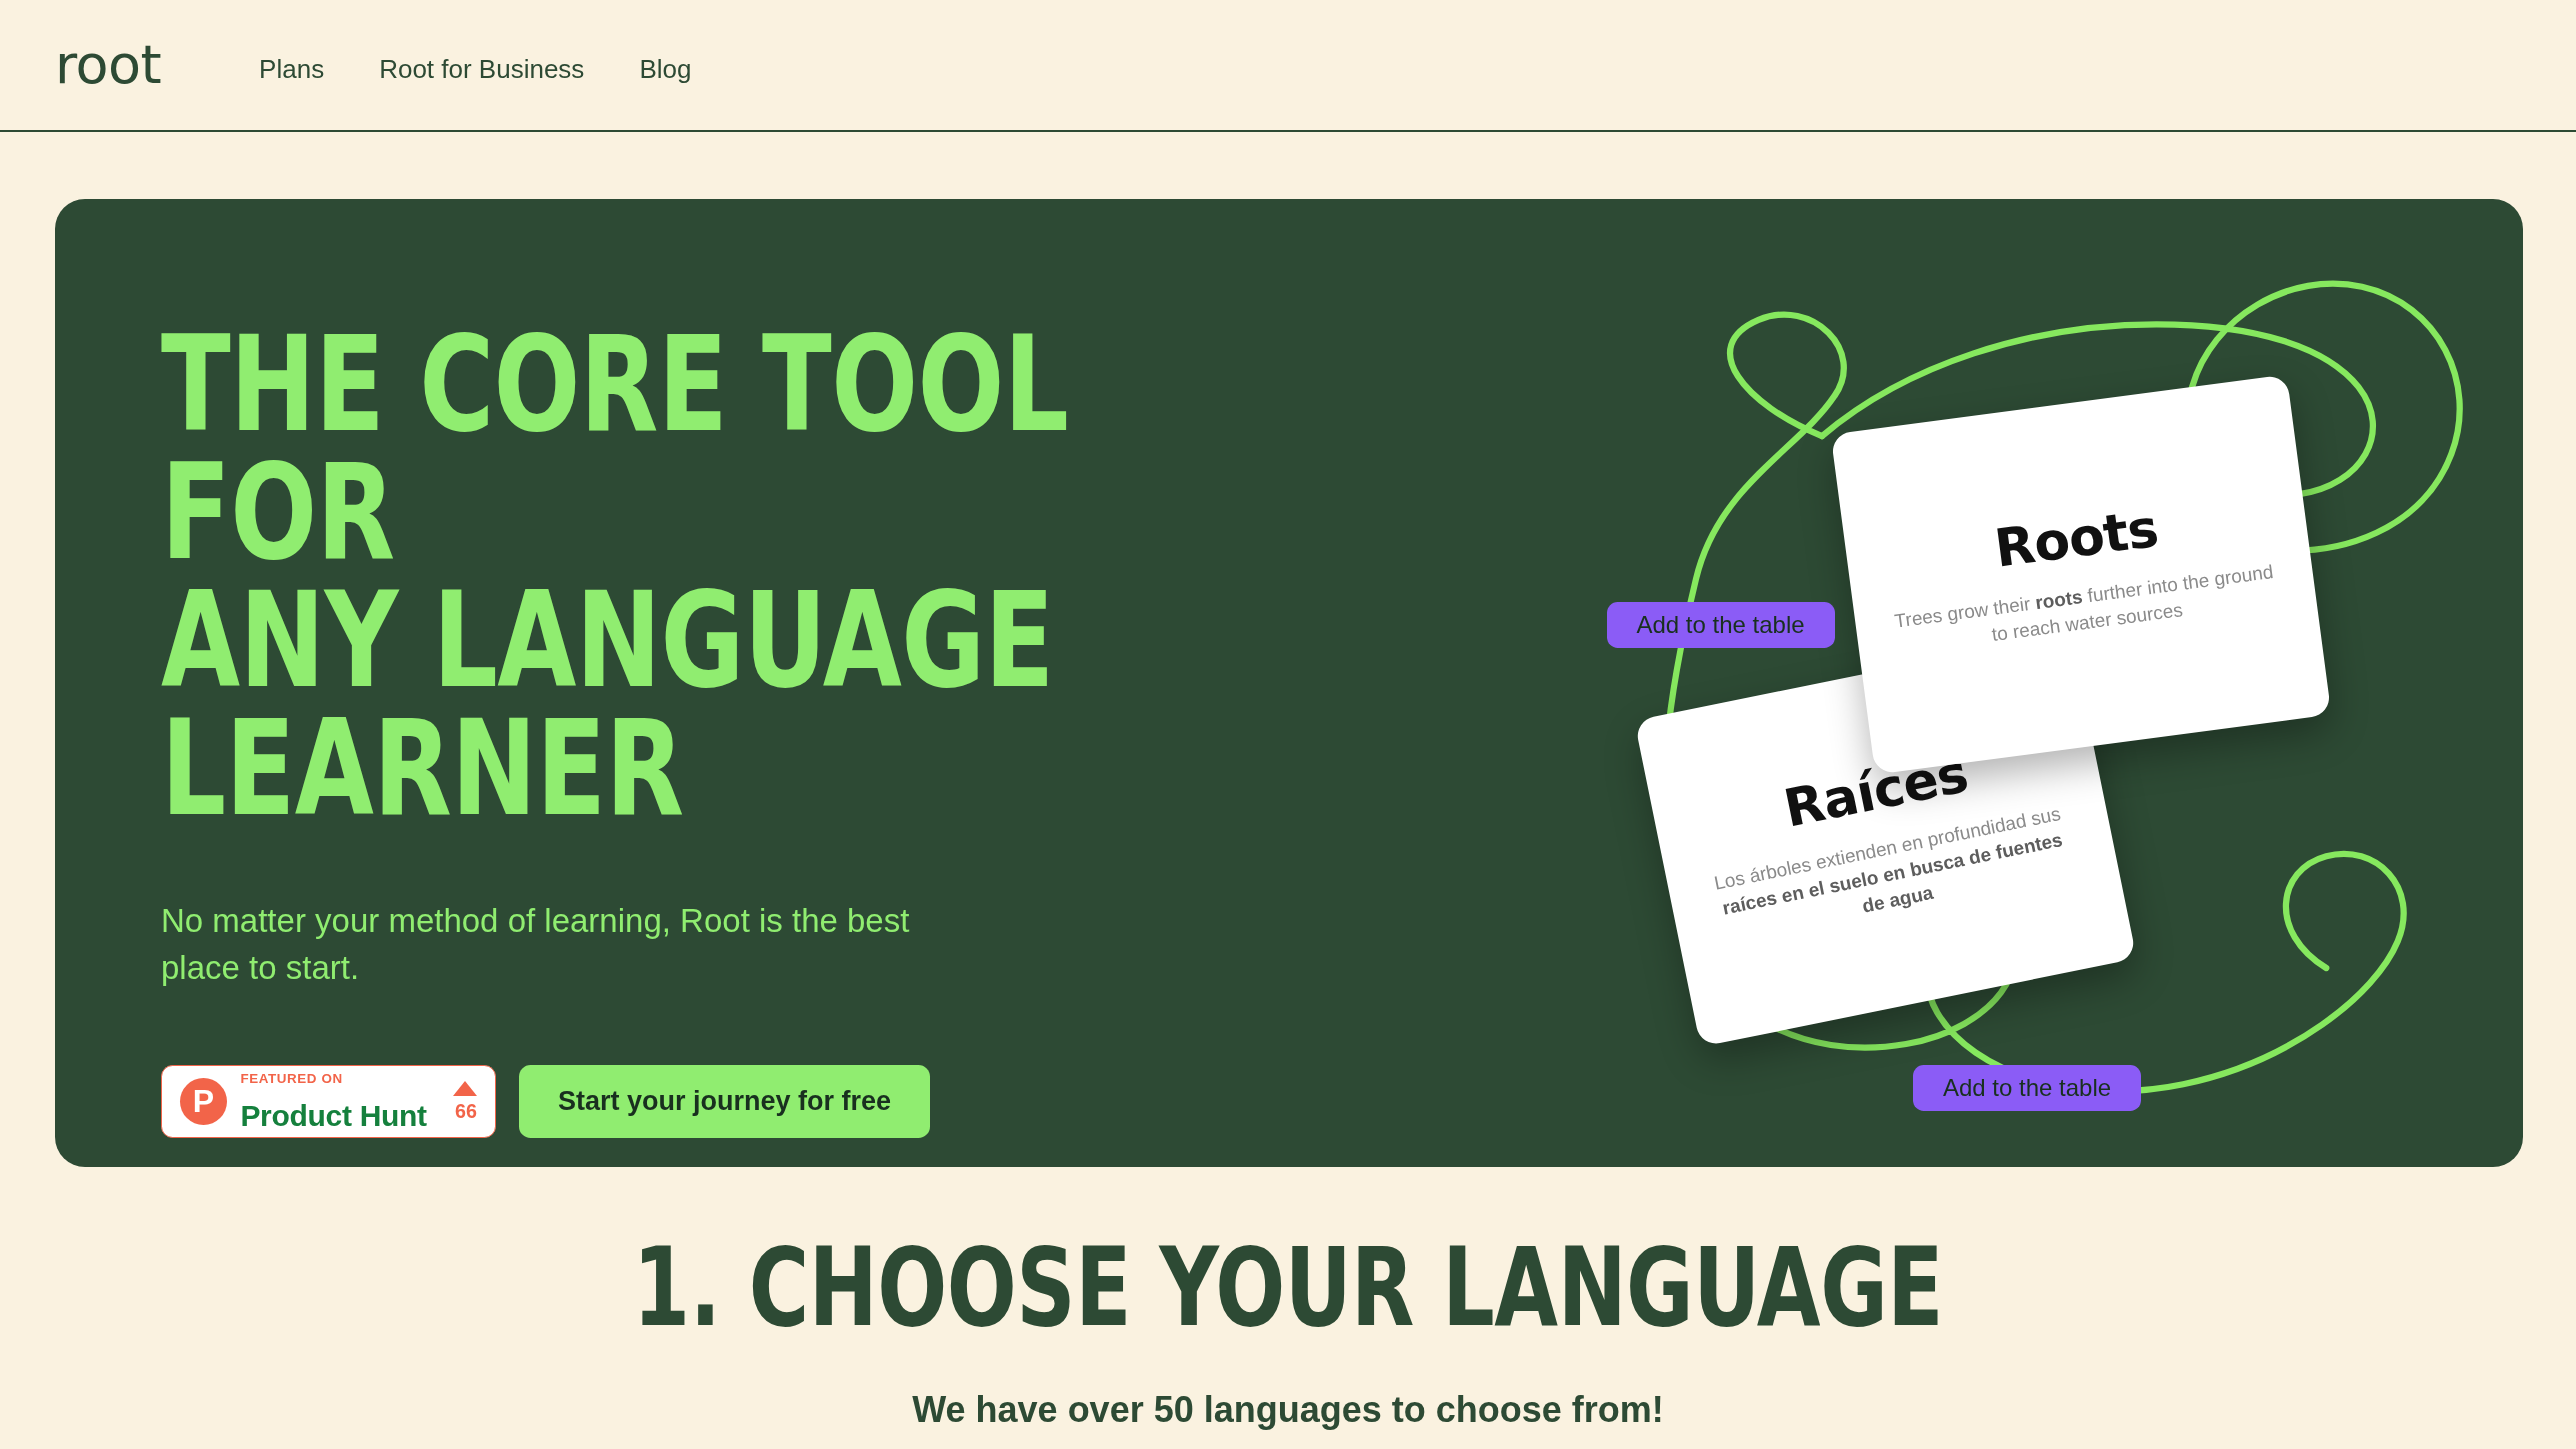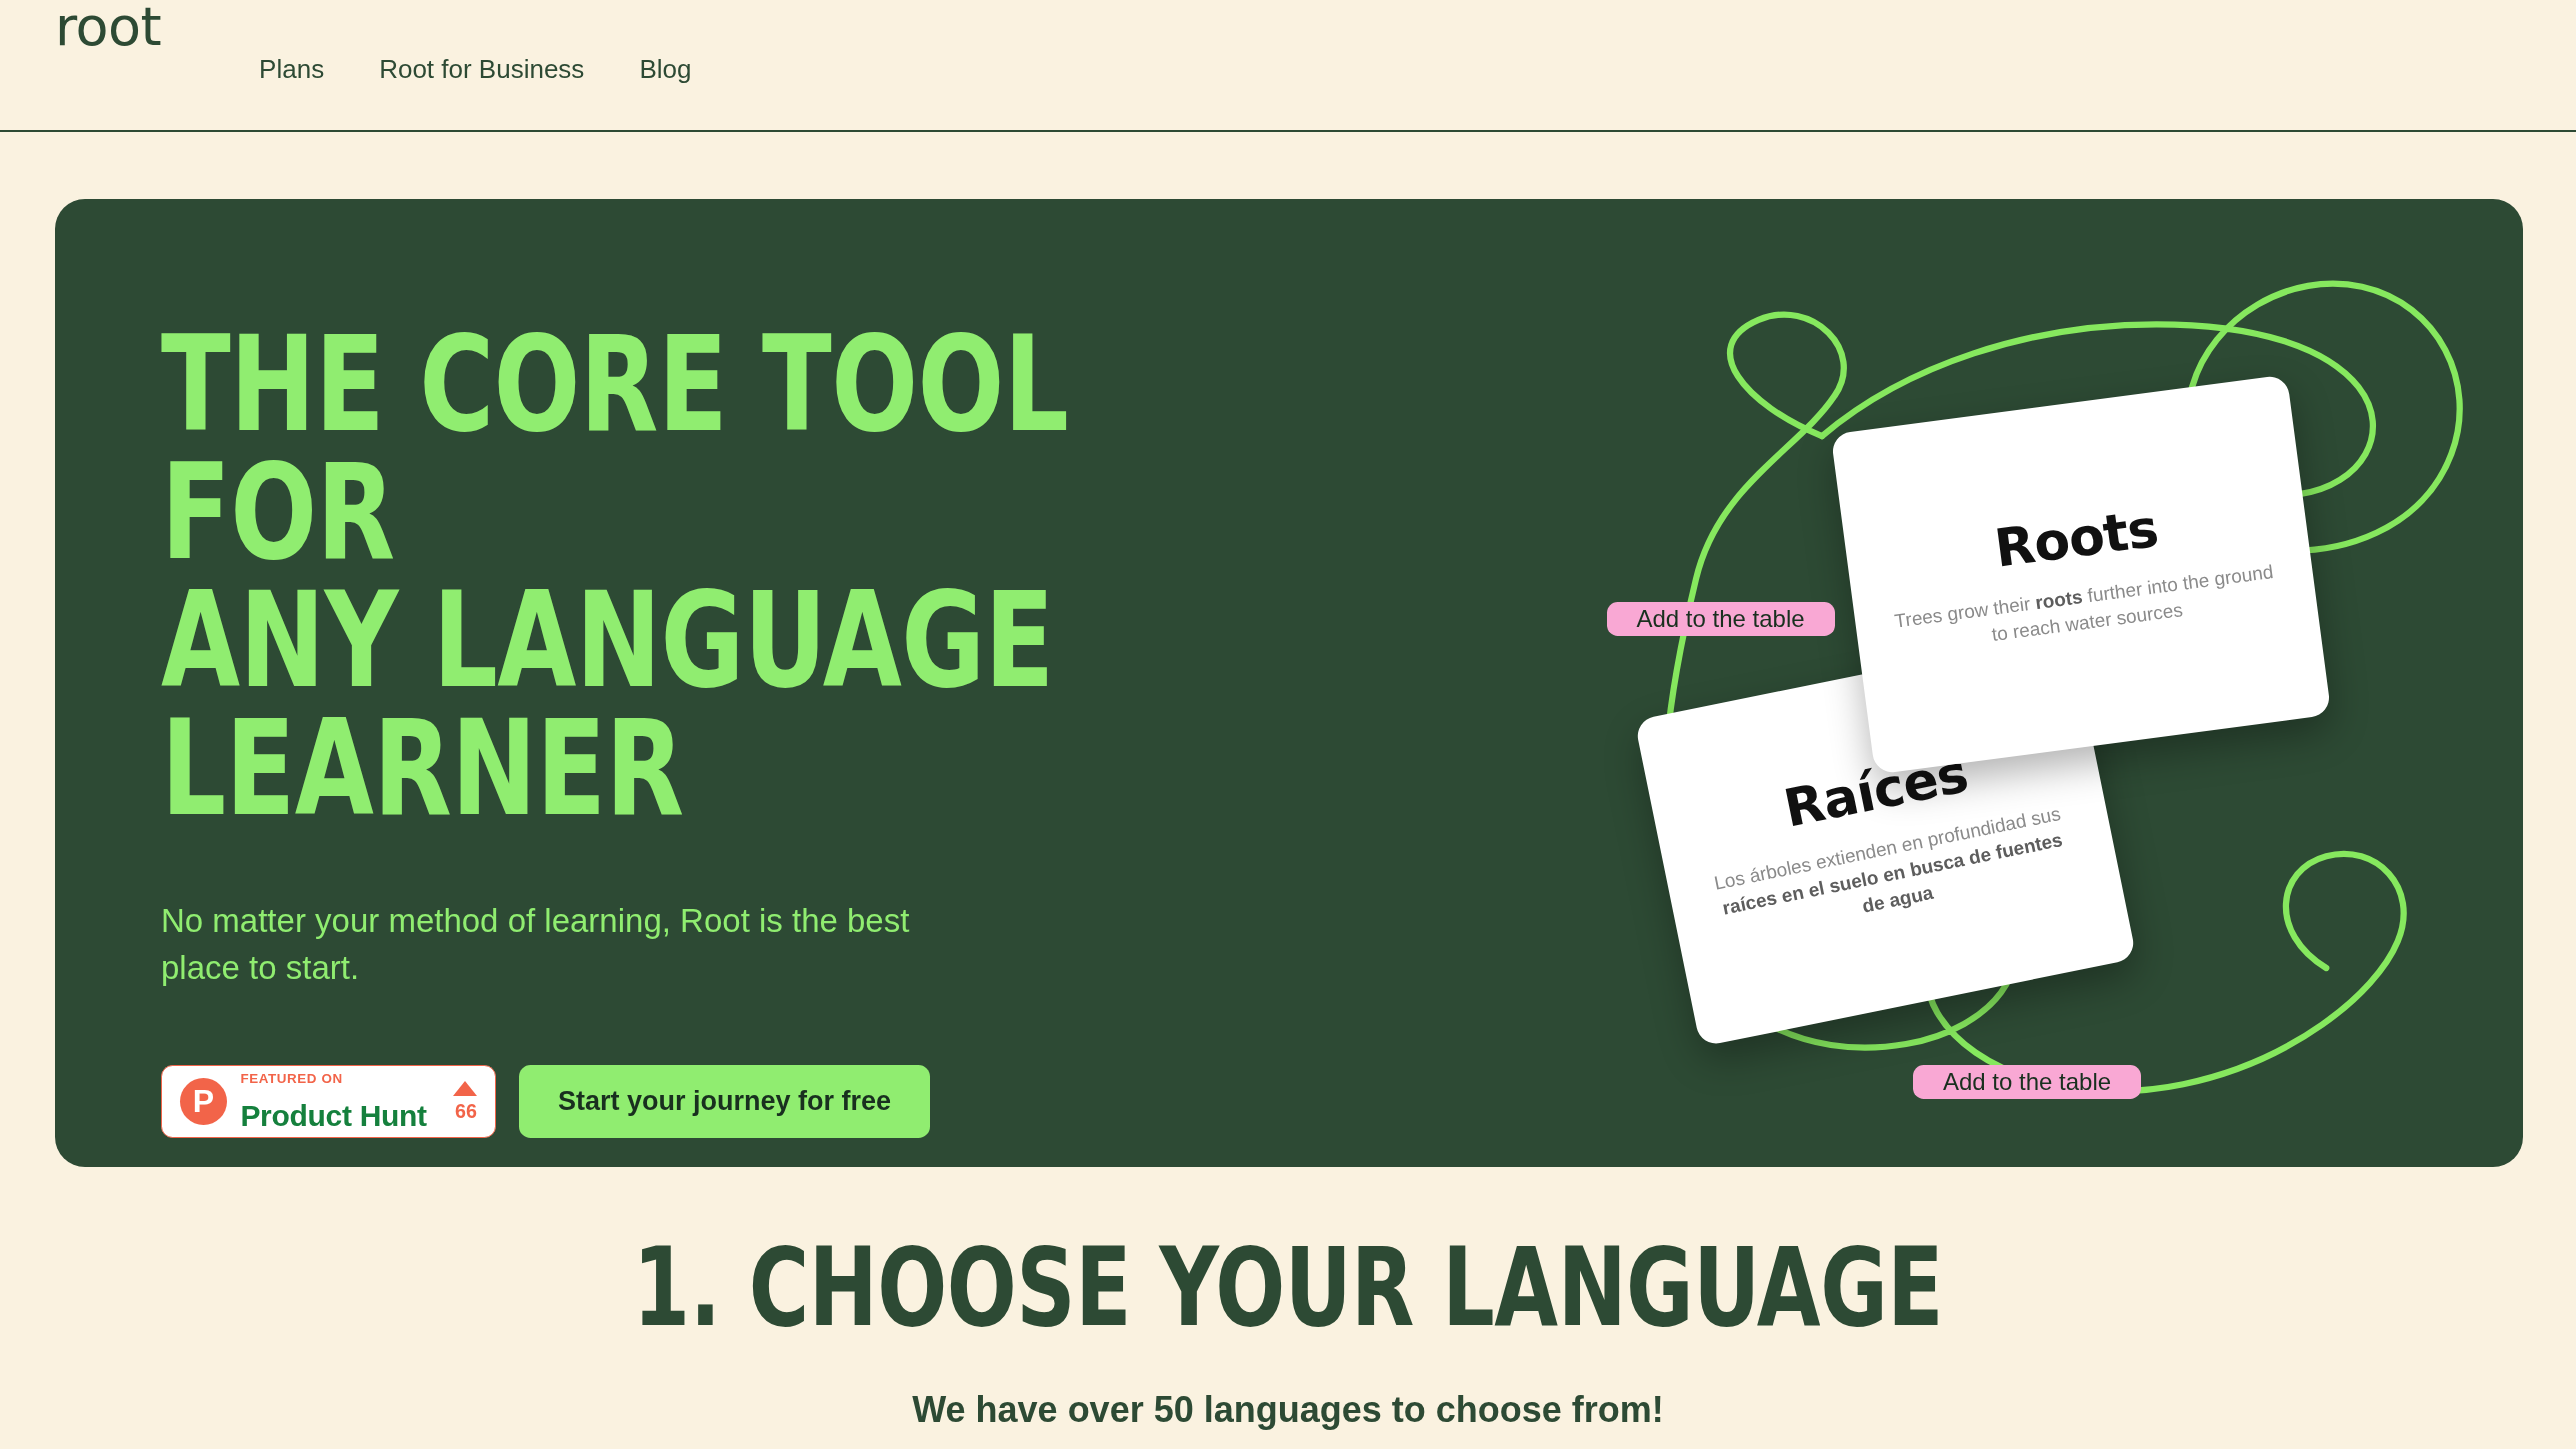--- a/index.html
+++ b/index.html
@@ -18,20 +18,21 @@
   }
 
   
   #site-header {
     position: absolute;
     top: 0; left: 0;
     width: 2576px;
     height: 132px;
     border-bottom: 2.7px solid #2d4a34;
     display: flex;
+    align-items: center;
     padding: 0 55px;
   }
 
   #brand-logo {
     font-family: "DejaVu Sans", sans-serif;
     font-size: 54px;
     font-weight: 500;
     letter-spacing: -0.01em;
     color: #2d4a34;
     line-height: 1;
@@ -250,27 +251,27 @@
   }
   #flashcard-spanish {
     left: 52px; top: 447px;
     width: 445px; height: 333px;
     transform: rotate(-11.5deg);
     z-index: 2;
   }
 
   .add-to-table-button {
     position: absolute;
-    background: #f9a8d4;
+    background: #8b5cf6;
     color: #19301f;
     font-size: 24px;
     font-weight: 500;
     border: none;
     border-radius: 10.7px;
-    padding: 3px 30px;
+    padding: 9px 30px;
     cursor: pointer;
     font-family: "Liberation Sans", sans-serif;
     white-space: nowrap;
     z-index: 5;
   }
   #add-to-table-top    { left: -4.5px;  top: 376px; }
   #add-to-table-bottom { left: 302px; top: 839px; }
 
   
   #section-choose-language {

